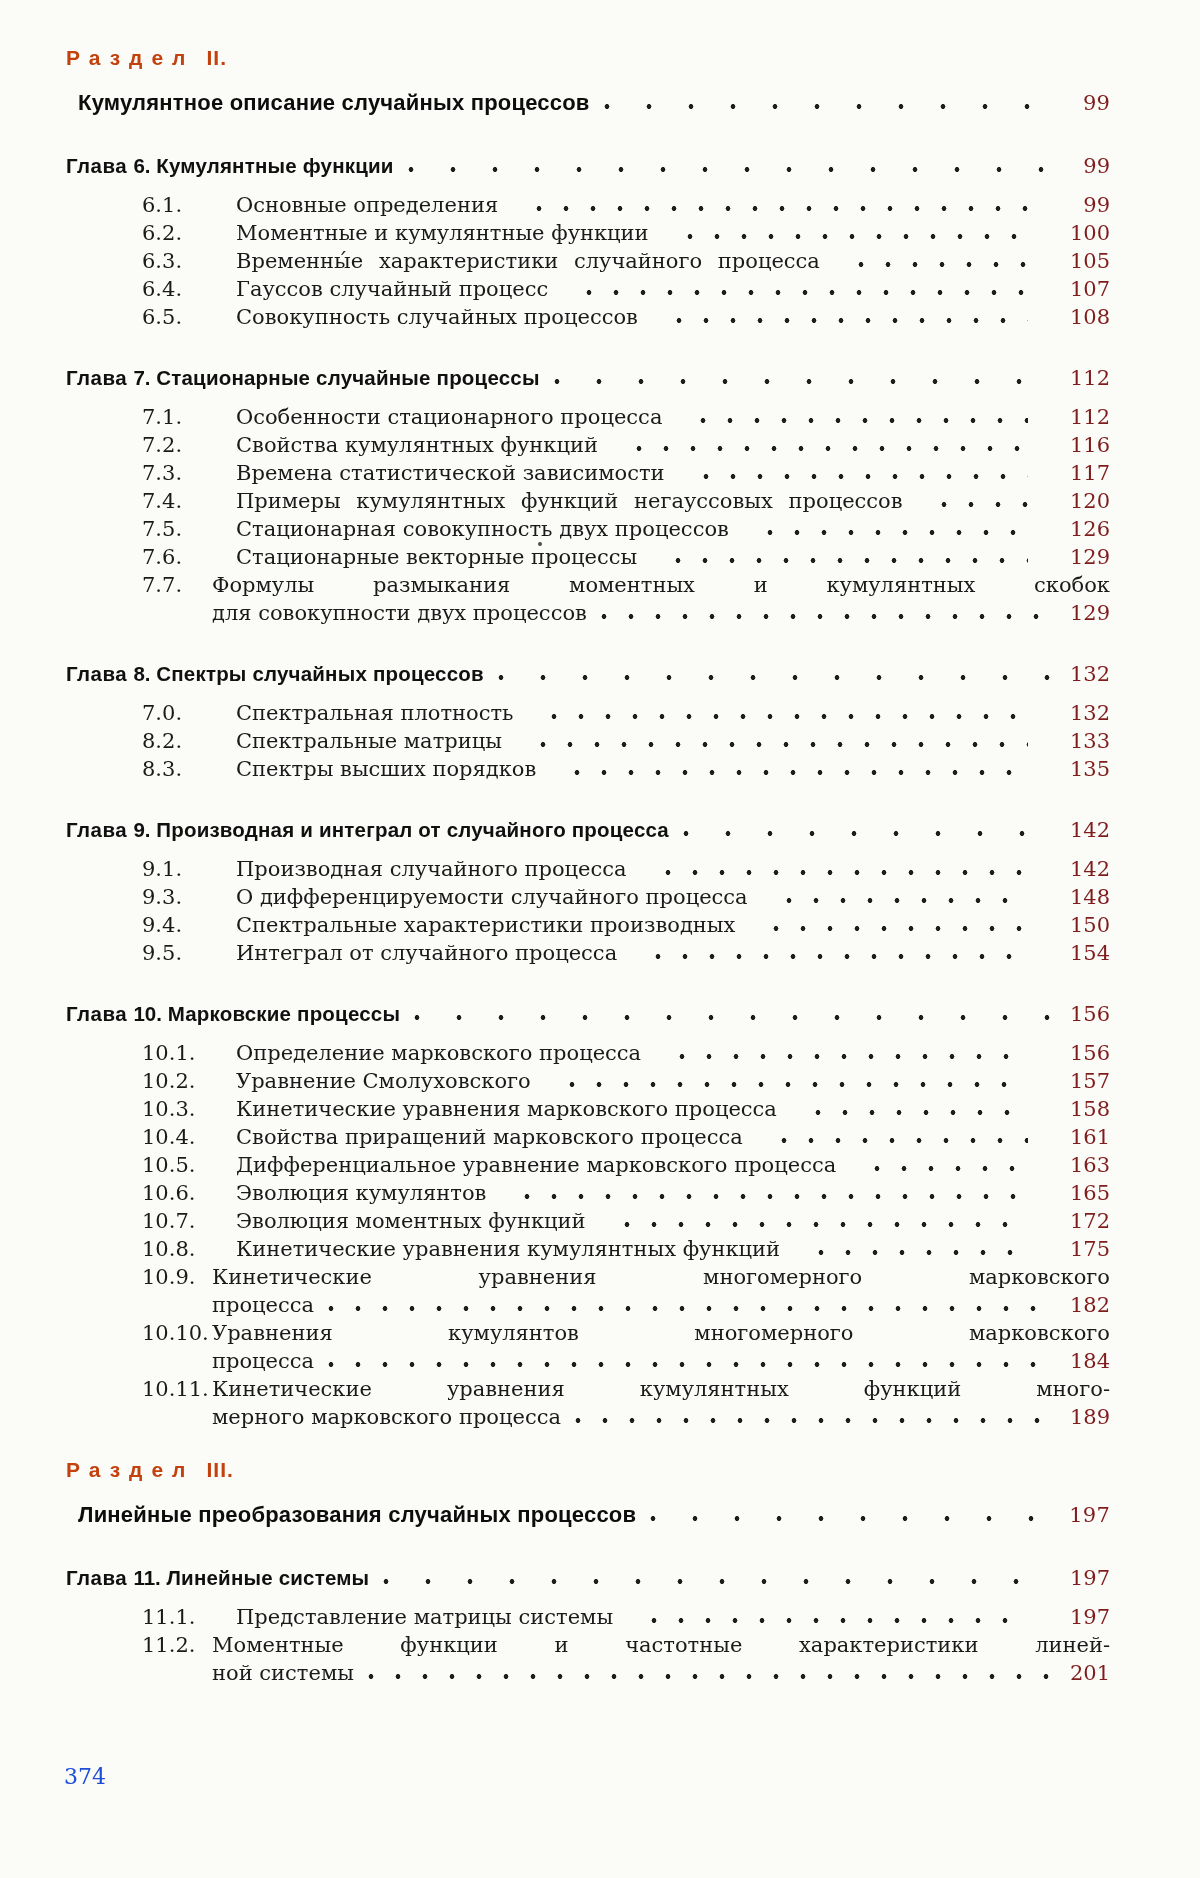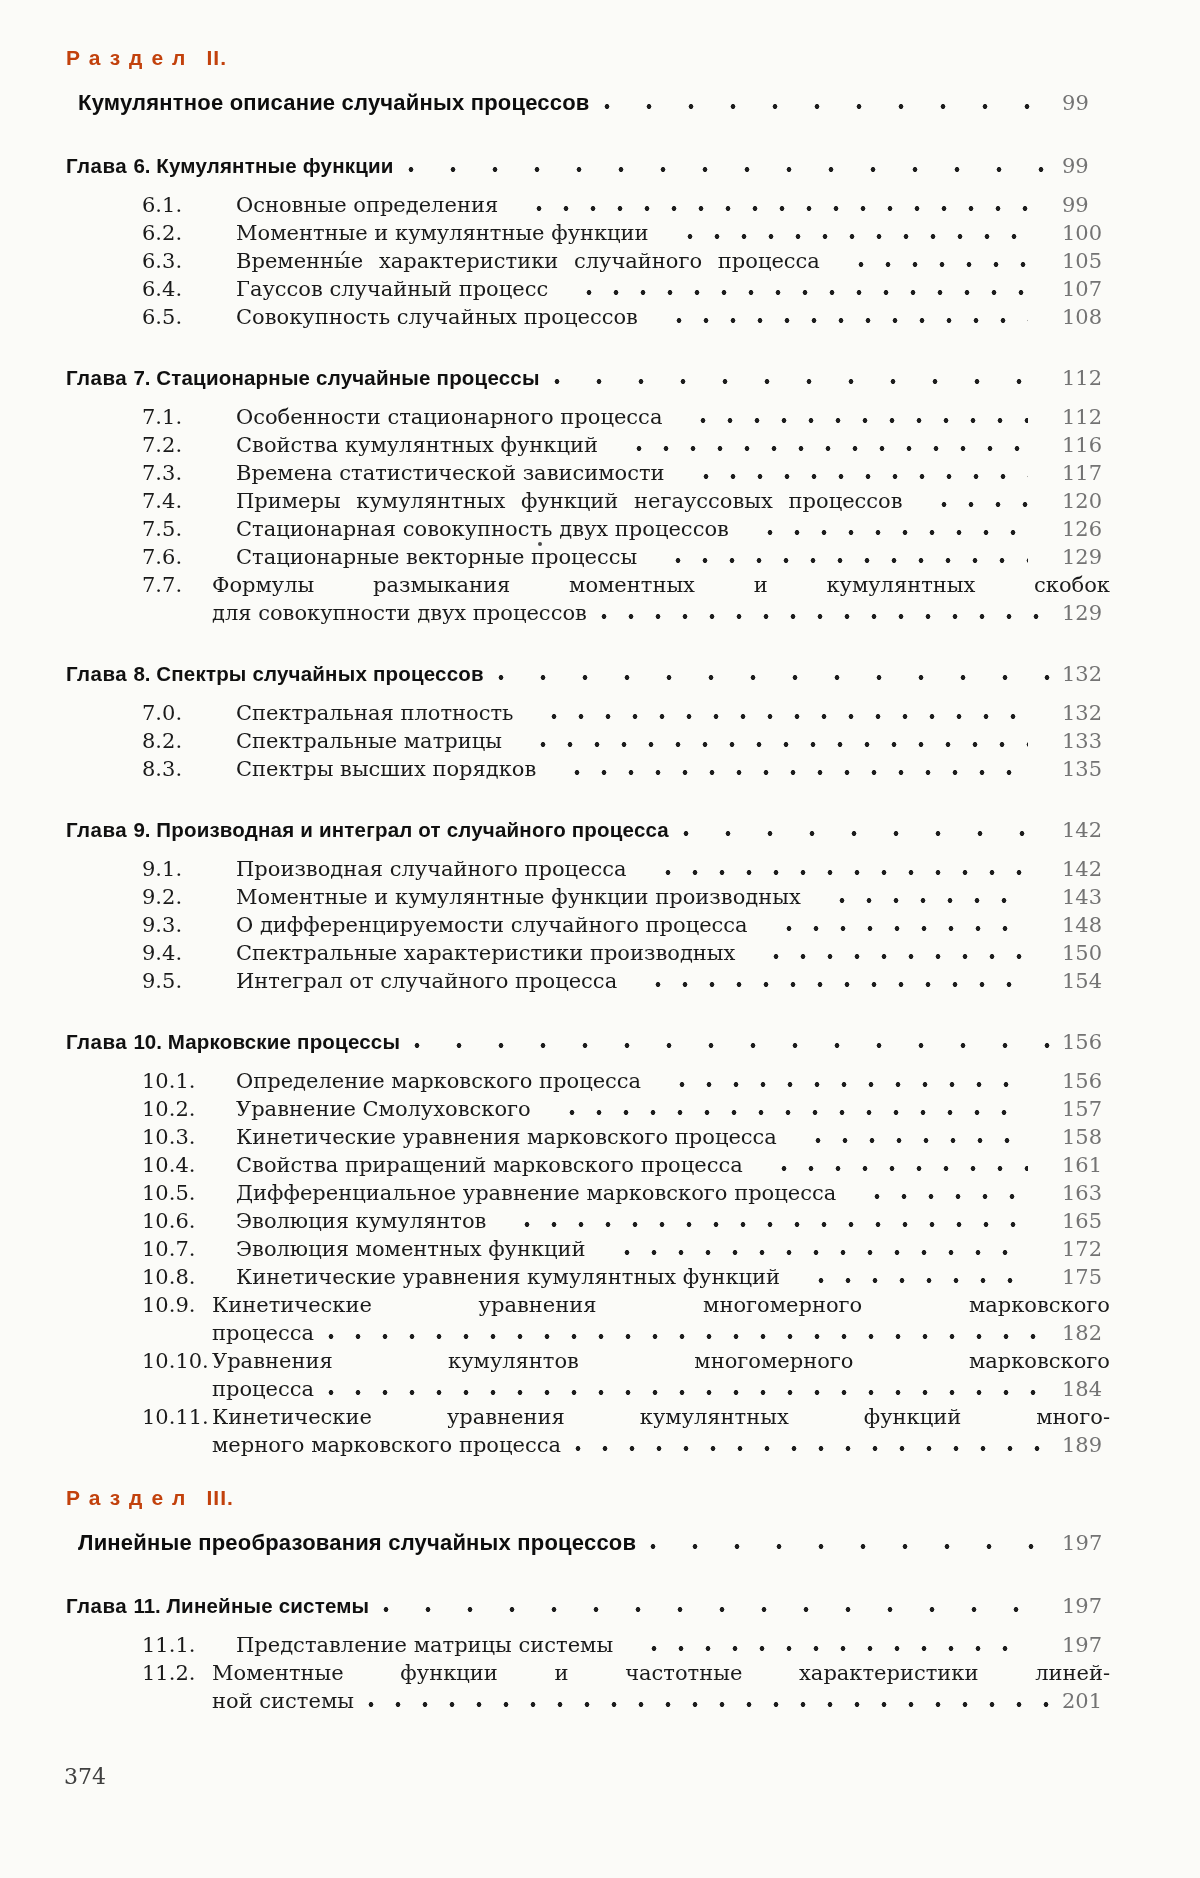--- a/index.html
+++ b/index.html
@@ -65,28 +65,28 @@
     margin:0 10px 0 14px;
     background-image:radial-gradient(circle at 3px 3.5px,#1d1d1d 2.1px,rgba(0,0,0,0) 2.7px);
     background-size:27px 7px;
     background-repeat:repeat-x;
     background-position:left bottom;
   }
   .dots-wide{background-size:42px 7px;}
 
   .pg{
     font-family:"DejaVu Serif",serif;
-    font-size:21px;min-width:48px;
-    color:#737373;white-space:nowrap;
+    font-size:21px;min-width:48px;text-align:right;
+    color:#7f1d1d;white-space:nowrap;
   }
   .part-title-row .pg,.chapter-row .pg{font-weight:400;}
 
   .footer{
     position:absolute;left:64px;top:1764px;
-    font-family:"DejaVu Serif",serif;font-size:22px;color:#404040;
+    font-family:"DejaVu Serif",serif;font-size:22px;color:#1d4ed8;
   }
   .artifact-dot{
     position:absolute;left:538px;top:542px;width:4px;height:4px;
     border-radius:50%;background:#2c2c2c;opacity:.85;
   }
 </style>
 </head>
 <body>
 
 <div class="page">
@@ -219,26 +219,20 @@
         <span class="pg">142</span>
       </div>
       <div class="items">
         <div class="item row">
           <span class="num">9.1.</span>
           <span class="t">Производная случайного процесса</span>
           <span class="dots"></span>
           <span class="pg">142</span>
         </div>
         <div class="item row">
-          <span class="num">9.2.</span>
-          <span class="t">Моментные и кумулянтные функции производных</span>
-          <span class="dots"></span>
-          <span class="pg">143</span>
-        </div>
-        <div class="item row">
           <span class="num">9.3.</span>
           <span class="t">О дифференцируемости случайного процесса</span>
           <span class="dots"></span>
           <span class="pg">148</span>
         </div>
         <div class="item row">
           <span class="num">9.4.</span>
           <span class="t">Спектральные характеристики производных</span>
           <span class="dots"></span>
           <span class="pg">150</span>

